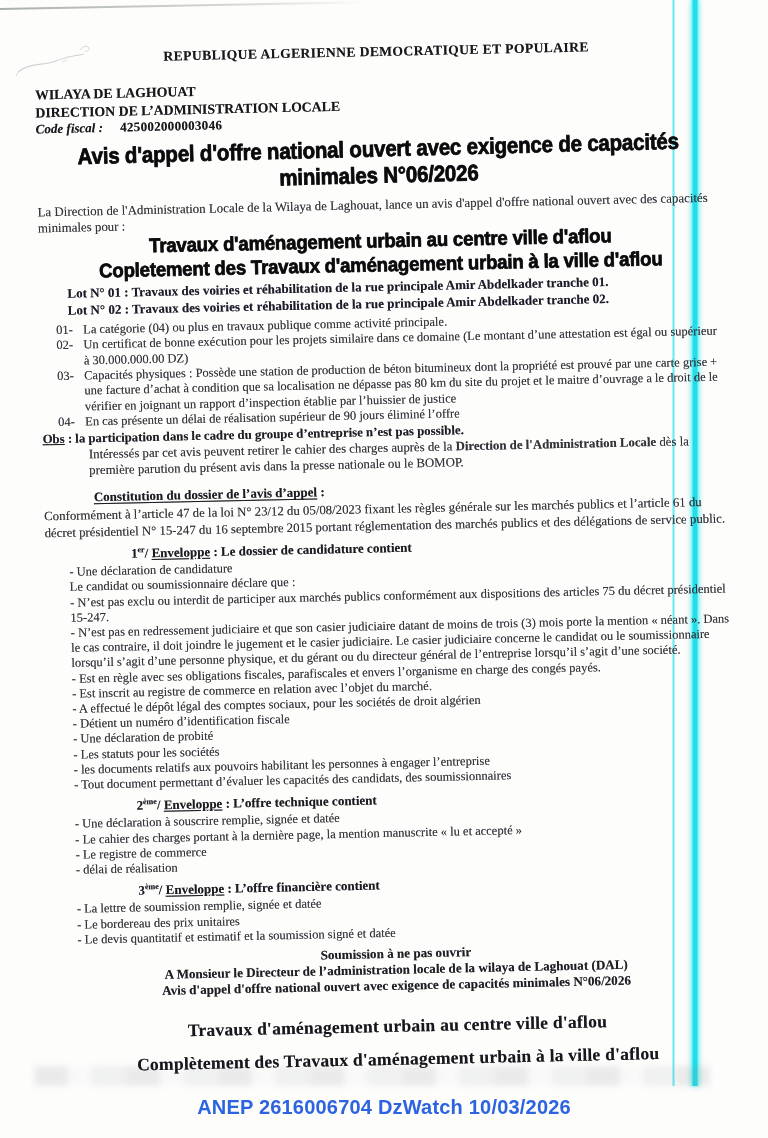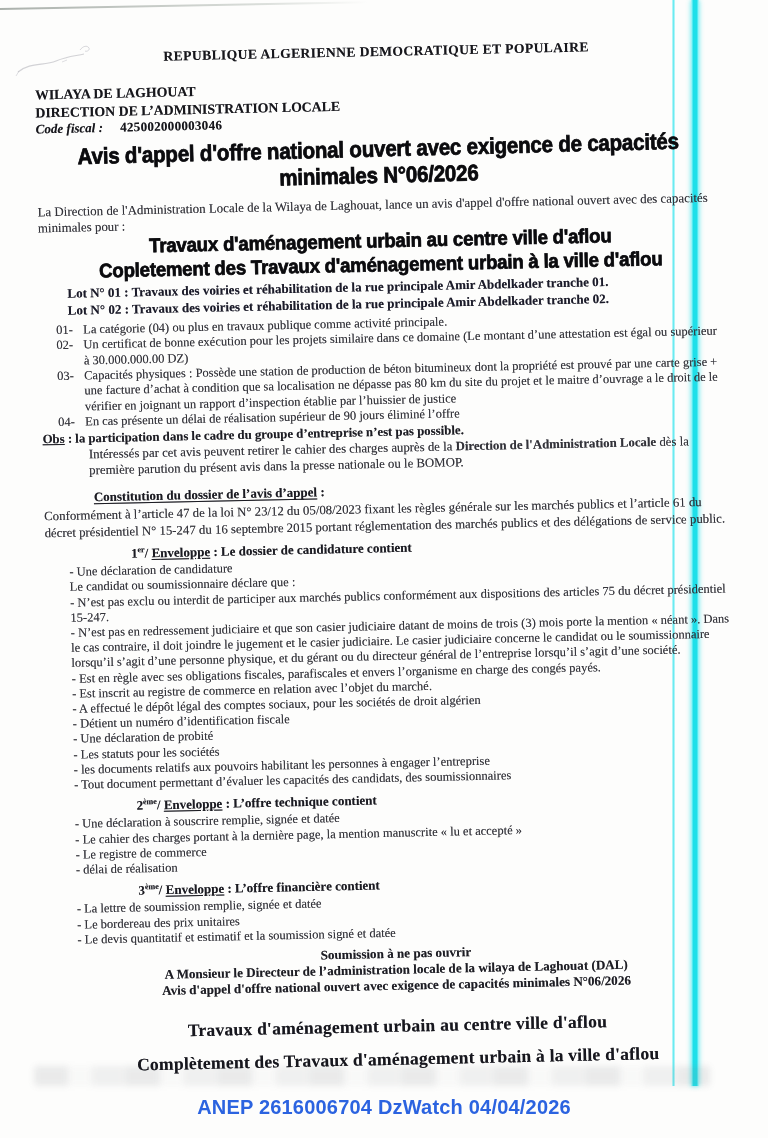--- a/index.html
+++ b/index.html
@@ -195,15 +195,15 @@
       <div>Avis d'appel d'offre national ouvert avec exigence de capacités minimales N°06/2026</div>
     </div>
 
     <div class="final-titles">
       <div>Travaux d'aménagement urbain au centre ville d'aflou</div>
       <div>Complètement des Travaux d'aménagement urbain à la ville d'aflou</div>
     </div>
 
   </div>
 
-  <div class="footer">ANEP 2616006704 DzWatch 04/04/2026</div>
+  <div class="footer">ANEP 2616006704 DzWatch 10/03/2026</div>
 
 </div>
 
 </body></html>

